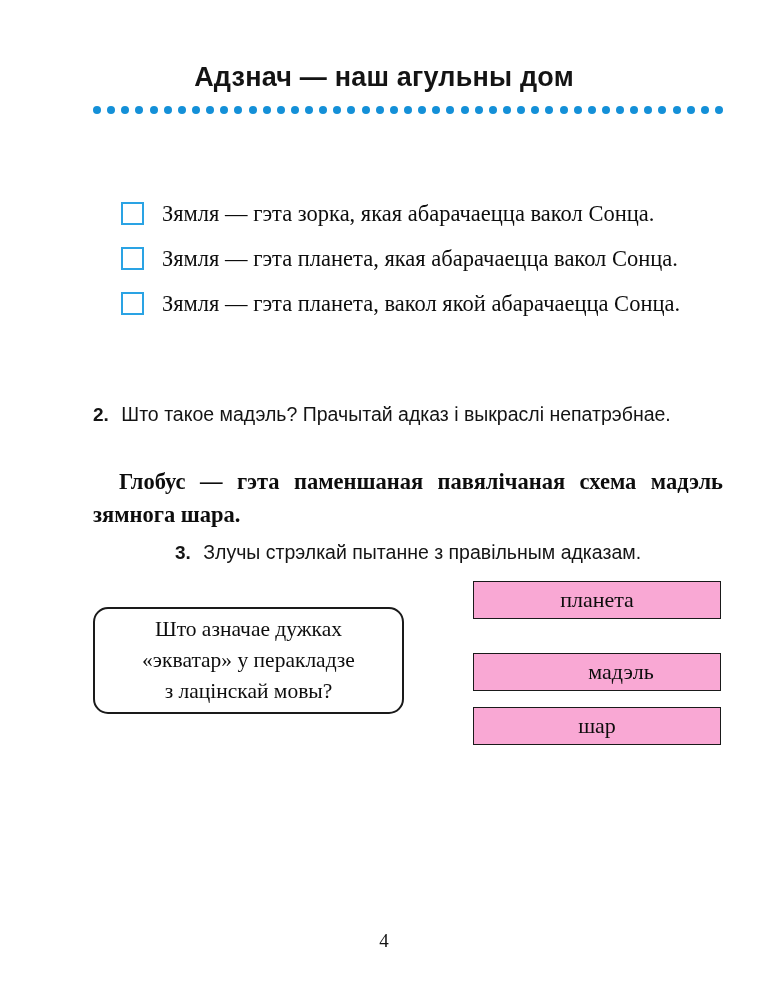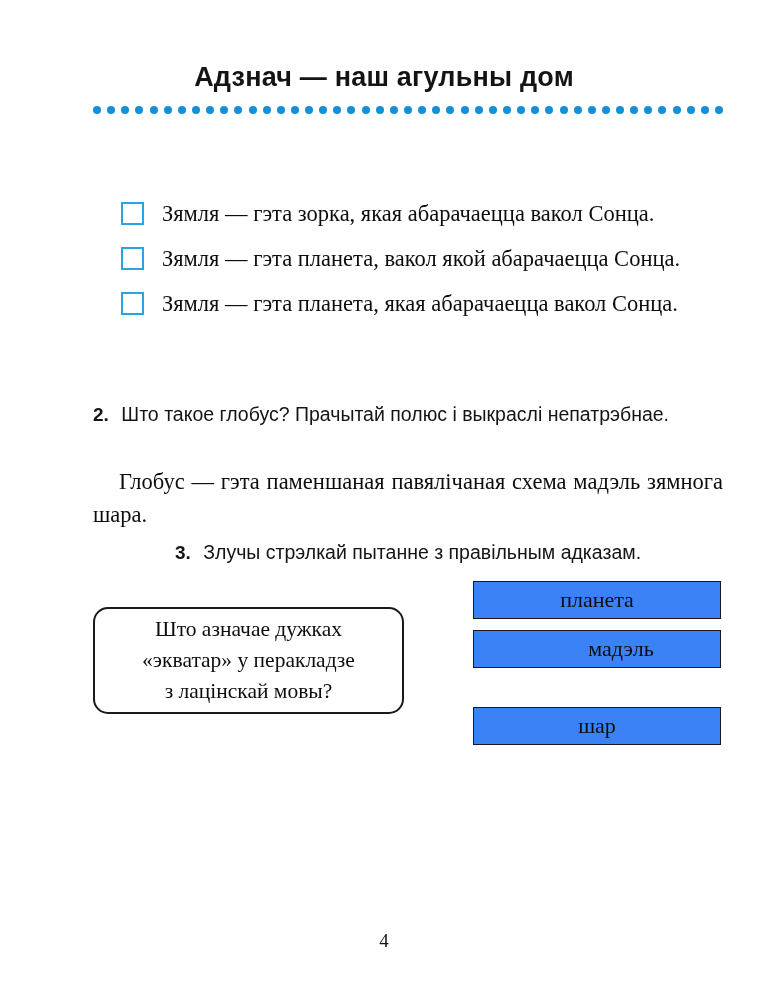--- a/index.html
+++ b/index.html
@@ -121,20 +121,21 @@
   .answer-par {
     position: absolute;
     left: 93px;
     width: 630px;
     font-family: "Liberation Serif", serif;
     font-size: 22.5px;
     line-height: 33px;
     text-align: justify;
     text-indent: 26px;
     color: #0d0d0d;
+    font-weight: bold;
   }
 
   
   .match-area {
     position: absolute;
     left: 0;
     top: 578px;
     width: 768px;
     height: 170px;
   }
@@ -159,30 +160,30 @@
     color: #0d0d0d;
     padding: 0 8px;
   }
   .answer-box {
     position: absolute;
     left: 473px;
     width: 248px;
     height: 38px;
     border: 1.6px solid #1a1a1a;
     box-sizing: border-box;
-    background: #3b82f6;
+    background: #f9a8d4;
     display: flex;
     align-items: center;
     justify-content: center;
     font-family: "Liberation Serif", serif;
     font-size: 22px;
     color: #0d0d0d;
   }
   .answer-box.b0 { top: 3px; }
-  .answer-box.b1 { top: 52px; padding-left: 48px; }
+  .answer-box.b1 { top: 75px; padding-left: 48px; }
   .answer-box.b2 { top: 129px; }
 
   
   .page-number {
     position: absolute;
     left: 0;
     top: 930px;
     width: 768px;
     text-align: center;
     font-family: "Liberation Serif", serif;
@@ -248,33 +249,33 @@
 
   <div class="check-list">
 
     <div class="check-item">
       <span class="checkbox" style="border-color: rgb(42, 163, 228);"></span>
       <span class="serif-text">Зямля — гэта зорка, якая абарачаецца вакол Сонца.</span>
     </div>
 
     <div class="check-item">
       <span class="checkbox" style="border-color: rgb(42, 163, 228);"></span>
-      <span class="serif-text">Зямля — гэта планета, вакол якой абарачаецца Сонца.</span>
+      <span class="serif-text">Зямля — гэта планета, якая абарачаецца вакол Сонца.</span>
     </div>
 
     <div class="check-item">
       <span class="checkbox" style="border-color: rgb(42, 163, 228);"></span>
-      <span class="serif-text">Зямля — гэта планета, якая абарачаецца вакол Сонца.</span>
+      <span class="serif-text">Зямля — гэта планета, вакол якой абарачаецца Сонца.</span>
     </div>
 
   </div>
 
   <div class="block q-sans" style="top:400px;">
     <span class="q-num" style="margin-right: 7px;">2.</span>
-    <span>Што такое глобус? Прачытай полюс і выкраслі непатрэбнае.</span>
+    <span>Што такое мадэль? Прачытай адказ і выкраслі непатрэбнае.</span>
   </div>
 
   <div class="answer-par" style="top:465px;">Глобус — гэта паменшаная павялічаная схема мадэль зямнога шара.</div>
 
   <div class="block q-sans nojust" style="top:538px;text-align:center;">
     <span class="q-num" style="margin-right: 7px;">3.</span>
     <span>Злучы стрэлкай пытанне з правільным адказам.</span>
   </div>
 
   <div class="match-area">

